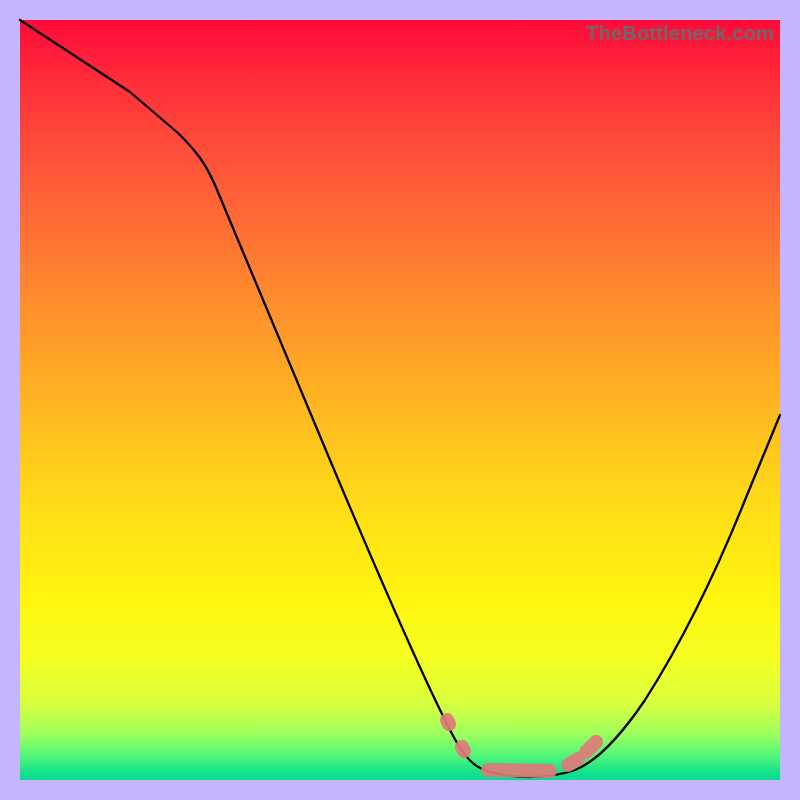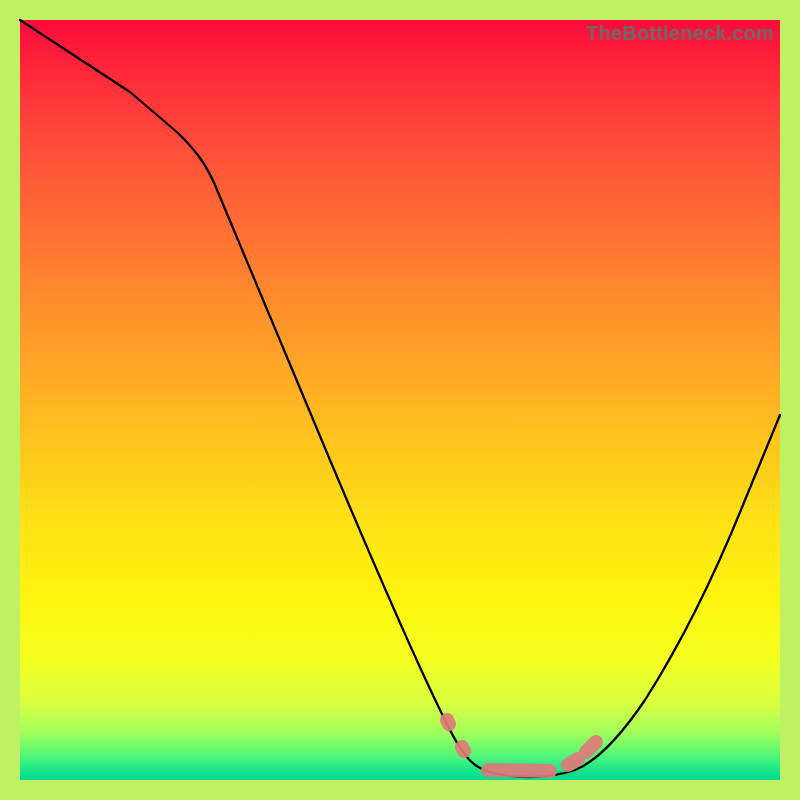--- a/index.html
+++ b/index.html
@@ -8,21 +8,21 @@
     width: 800px;
     height: 800px;
     background: #000;
     overflow: hidden;
     font-family: Arial, Helvetica, sans-serif;
   }
   .frame {
     position: relative;
     width: 800px;
     height: 800px;
-    background: #bef264;
+    background: #c4b5fd;
   }
   
   .plot {
     position: absolute;
     left: 20px;
     top: 20px;
     width: 760px;
     height: 760px;
     
     background: linear-gradient(to bottom,

